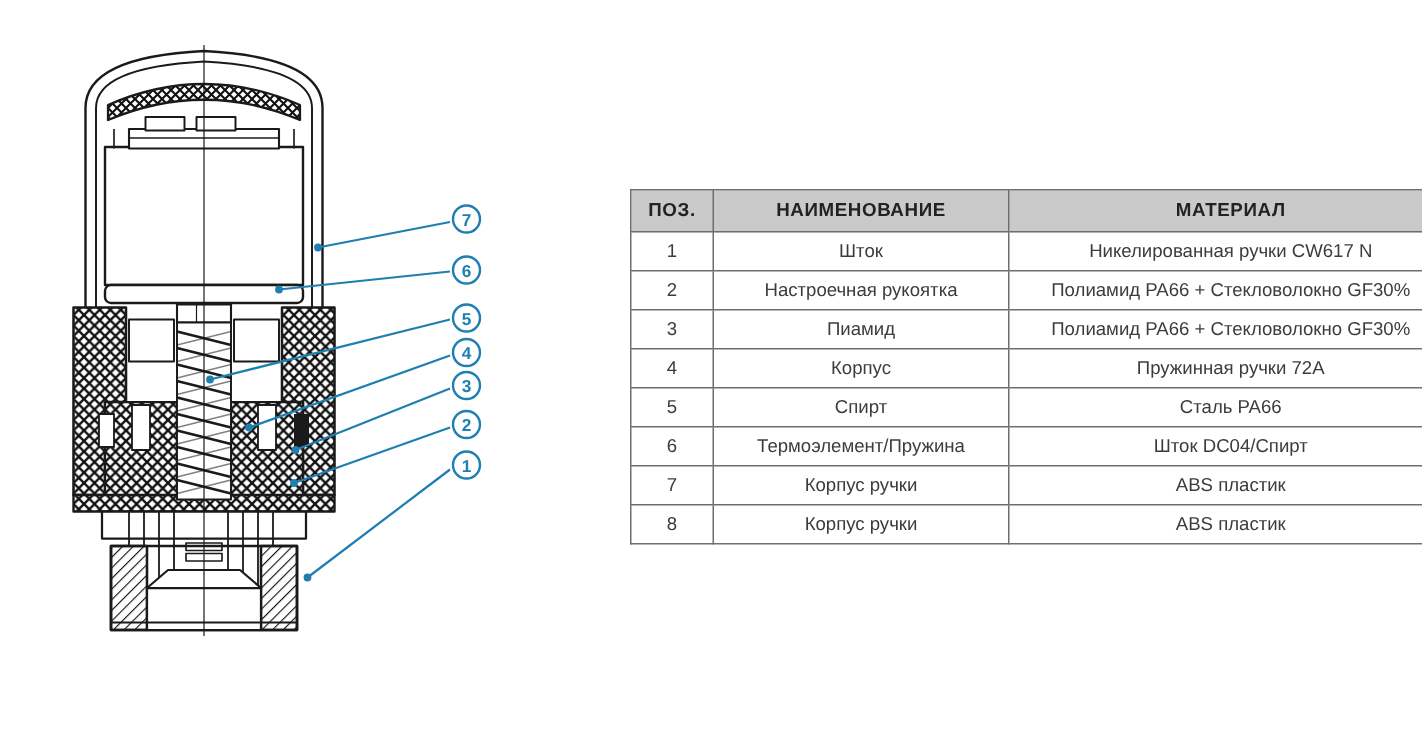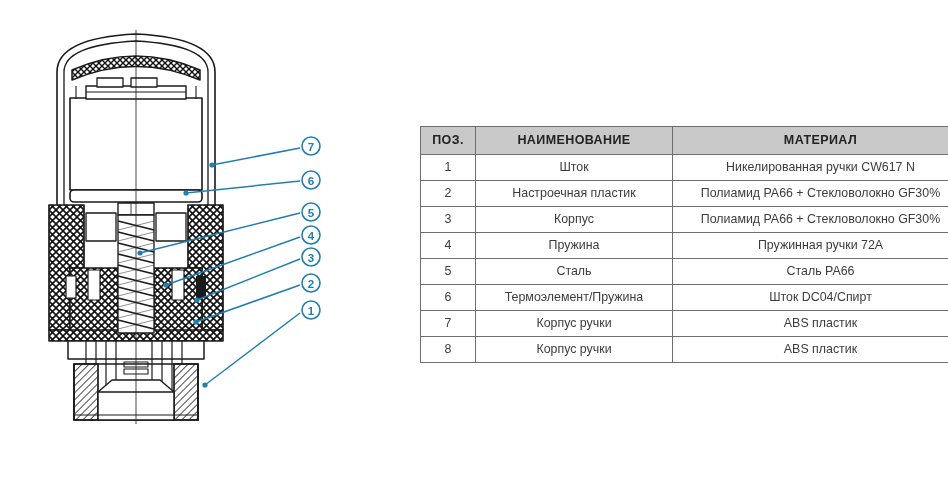--- a/index.html
+++ b/index.html
@@ -217,36 +217,36 @@
     </tr>
   </thead>
   <tbody>
     <tr>
       <td>1</td>
       <td>Шток</td>
       <td>Никелированная ручки CW617 N</td>
     </tr>
     <tr>
       <td>2</td>
-      <td>Настроечная пластик</td>
+      <td>Настроечная рукоятка</td>
       <td>Полиамид PA66 + Стекловолокно GF30%</td>
     </tr>
     <tr>
       <td>3</td>
+      <td>Пиамид</td>
+      <td>Полиамид PA66 + Стекловолокно GF30%</td>
+    </tr>
+    <tr>
+      <td>4</td>
       <td>Корпус</td>
-      <td>Полиамид PA66 + Стекловолокно GF30%</td>
-    </tr>
-    <tr>
-      <td>4</td>
-      <td>Пружина</td>
       <td>Пружинная ручки 72А</td>
     </tr>
     <tr>
       <td>5</td>
-      <td>Сталь</td>
+      <td>Спирт</td>
       <td>Сталь PA66</td>
     </tr>
     <tr>
       <td>6</td>
       <td>Термоэлемент/Пружина</td>
       <td>Шток DC04/Спирт</td>
     </tr>
     <tr>
       <td>7</td>
       <td>Корпус ручки</td>

